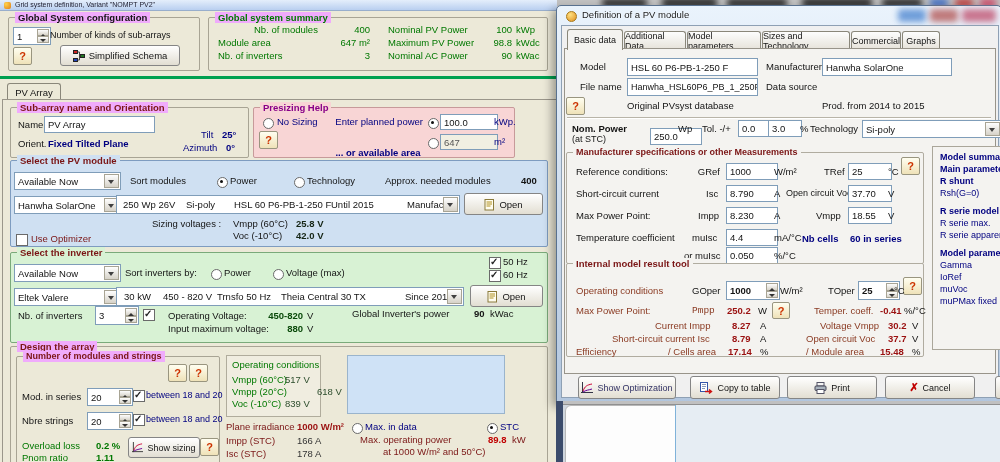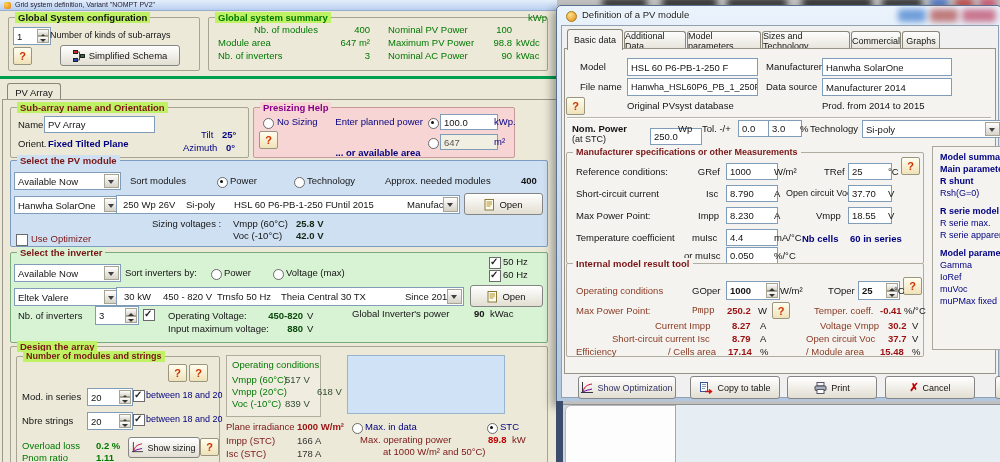--- a/index.html
+++ b/index.html
@@ -5,21 +5,21 @@
   html,body{margin:0;padding:0;background:#9aa0a8;}
   #canvas{position:relative;width:1000px;height:462px;overflow:hidden;background:#ece9d8;
           font-family:"Liberation Sans",sans-serif;font-size:9.5px;color:#141414;}
   .a{position:absolute;}
   .t{position:absolute;white-space:nowrap;line-height:11px;}
   .b{font-weight:bold;}
   .grn{color:#007800}.mar{color:#7a1515}.mar2{color:#8a3a22}.nav{color:#000080}
   .pur{color:#880088}.red{color:#c00000}.dred{color:#9a1010}.dgrn{color:#0a4a0a}
   .f9{font-size:9px}
   .grp{position:absolute;border:1px solid #a8a494;border-radius:2px;}
-  .grp .lg{position:absolute;top:-6px;left:6px;padding:0 3px;font-weight:bold;white-space:nowrap;line-height:11px;background:#bef264;}
+  .grp .lg{position:absolute;top:-6px;left:6px;padding:0 3px;font-weight:bold;white-space:nowrap;line-height:11px;background:#f0abfc;}
   .inp{position:absolute;background:#fff;border:1px solid #7f9db9;display:flex;align-items:center;padding:0 3px;white-space:nowrap;overflow:hidden;}
   .inp.dis{background:#f1efe2;color:#555;}
   .carrow{position:absolute;right:1px;top:1px;bottom:1px;width:13px;background:linear-gradient(#fefefe,#d6d2c8);border:1px solid #a8a494;}
   .carrow::after{content:"";position:absolute;left:3px;top:5px;border:3px solid transparent;border-top:4px solid #404040;}
   .spin{position:absolute;right:1px;top:1px;bottom:1px;width:12px;display:flex;flex-direction:column;}
   .spin i{flex:1;background:linear-gradient(#fdfdfd,#d8d4ca);border:1px solid #a8a494;position:relative;}
   .spin i.up::after{content:"";position:absolute;left:2px;top:1px;border:3px solid transparent;border-bottom:3px solid #333;}
   .spin i.dn::after{content:"";position:absolute;left:2px;top:2px;border:3px solid transparent;border-top:3px solid #333;}
   .btn{position:absolute;background:linear-gradient(#ffffff,#e2ded2);border:1px solid #858585;border-radius:3px;display:flex;align-items:center;justify-content:center;gap:4px;white-space:nowrap;}
   .q{position:absolute;width:17px;height:16px;background:linear-gradient(#fffef0,#efe2b8);border:1px solid #99957f;color:#cc3300;font-weight:bold;font-size:11px;display:flex;align-items:center;justify-content:center;border-radius:2px;}
@@ -67,21 +67,21 @@
     <span>Simplified Schema</span>
   </div>
 
   <div class="grp" style="left:208px;top:17px;width:338px;height:52px;">
     <span class="lg grn">Global system summary</span>
   </div>
   <div class="t grn" style="left:218px;top:24px;margin-left:36px;">Nb. of modules</div>
   <div class="t grn" style="left:310px;top:24px;width:60px;text-align:right;">400</div>
   <div class="t grn" style="left:388px;top:24px;">Nominal PV Power</div>
   <div class="t grn" style="left:468px;top:24px;width:44px;text-align:right;">100</div>
-  <div class="t grn" style="left:516px;top:12px;margin-left:12px;">kWp</div>
+  <div class="t grn" style="left:516px;top:24px;">kWp</div>
   <div class="t grn" style="left:218px;top:37px;">Module area</div>
   <div class="t grn" style="left:310px;top:37px;width:60px;text-align:right;">647 m²</div>
   <div class="t grn" style="left:388px;top:37px;">Maximum PV Power</div>
   <div class="t grn" style="left:468px;top:37px;width:44px;text-align:right;">98.8</div>
   <div class="t grn" style="left:516px;top:37px;">kWdc</div>
   <div class="t grn" style="left:218px;top:50px;">Nb. of inverters</div>
   <div class="t grn" style="left:310px;top:50px;width:60px;text-align:right;">3</div>
   <div class="t grn" style="left:388px;top:50px;">Nominal AC Power</div>
   <div class="t grn" style="left:468px;top:50px;width:44px;text-align:right;">90</div>
   <div class="t grn" style="left:516px;top:50px;">kWac</div>
@@ -347,23 +347,20 @@
   </div>
   <div class="t" style="left:766px;top:61px;">Manufacturer</div>
   <div class="inp" style="left:822px;top:58px;width:122px;height:16px;">
     <span>Hanwha SolarOne</span>
   </div>
   <div class="t" style="left:580px;top:81px;">File name</div>
   <div class="inp f9" style="left:627px;top:78px;width:123px;height:16px;">
     <span>Hanwha_HSL60P6_PB_1_250F</span>
   </div>
   <div class="t" style="left:766px;top:81px;">Data source</div>
-  <div class="inp" style="left:822px;top:78px;width:122px;height:16px;">
-    <span>Manufacturer 2014</span>
-  </div>
   <div class="q" style="left:566px;top:97px;">
       <span>?</span>
     </div>
   <div class="t" style="left:627px;top:100px;">Original PVsyst database</div>
   <div class="t" style="left:822px;top:100px;">Prod. from 2014 to 2015</div>
   <div class="a" style="left:567px;top:117px;width:424px;height:0;border-top:1px solid #b8b4a8;border-bottom:1px solid #fff;"></div>
 
   <div class="t b" style="left:572px;top:123px;">Nom. Power</div>
   <div class="inp" style="left:630px;top:128px;width:44px;height:15px;margin-left:20px;">
     <span>250.0</span>

